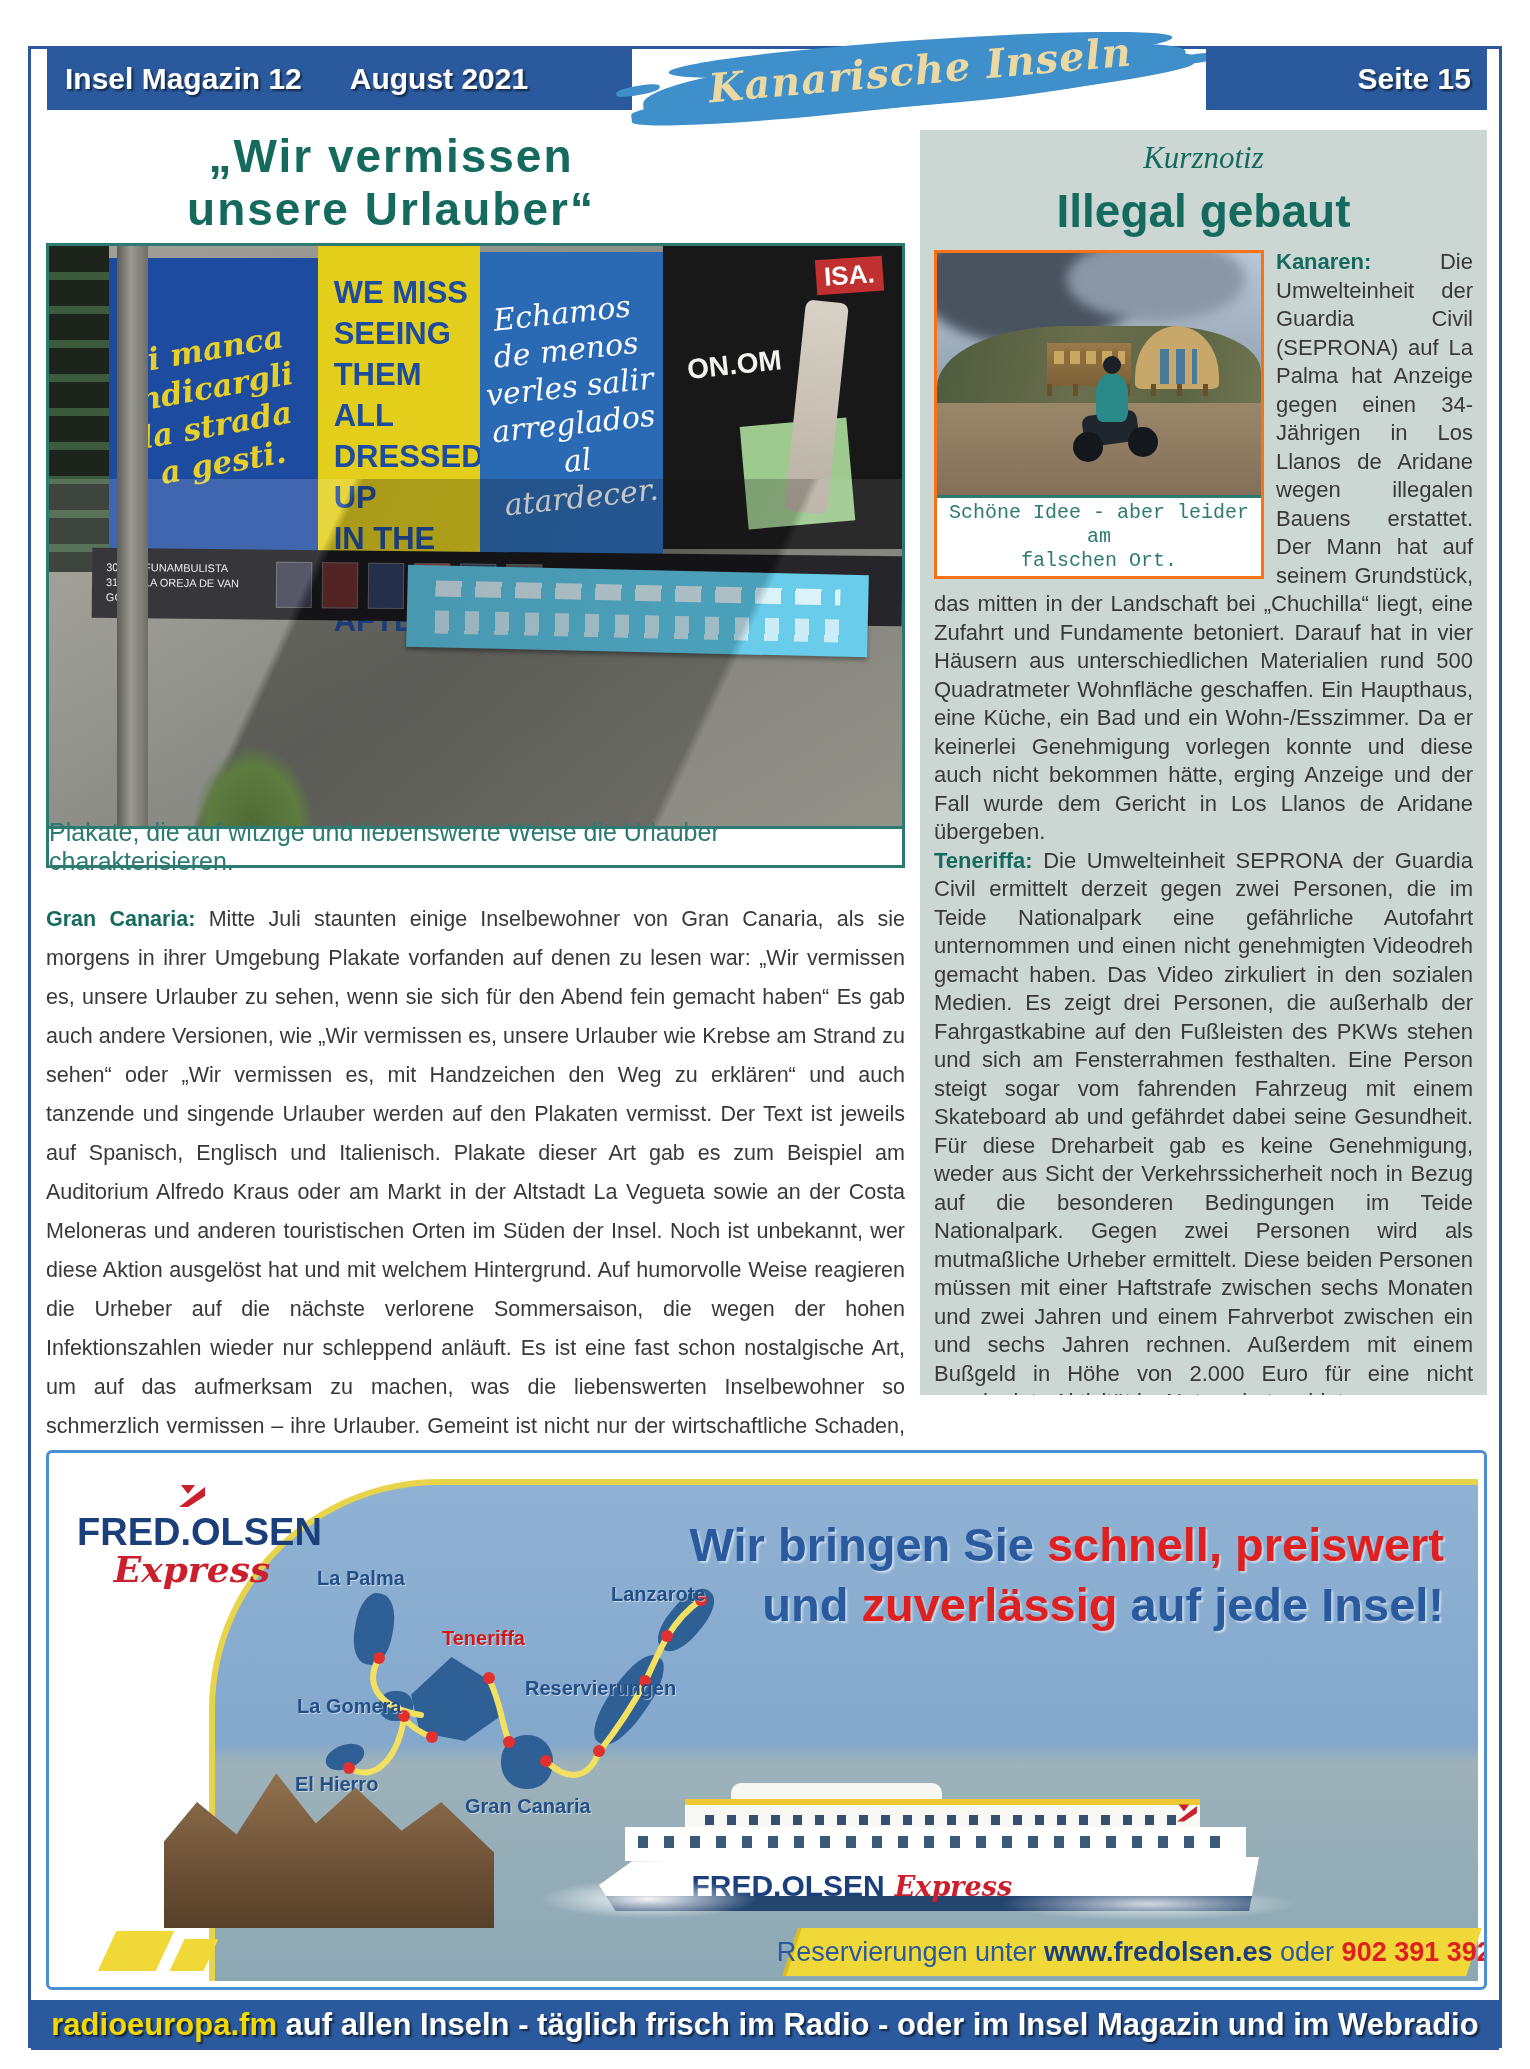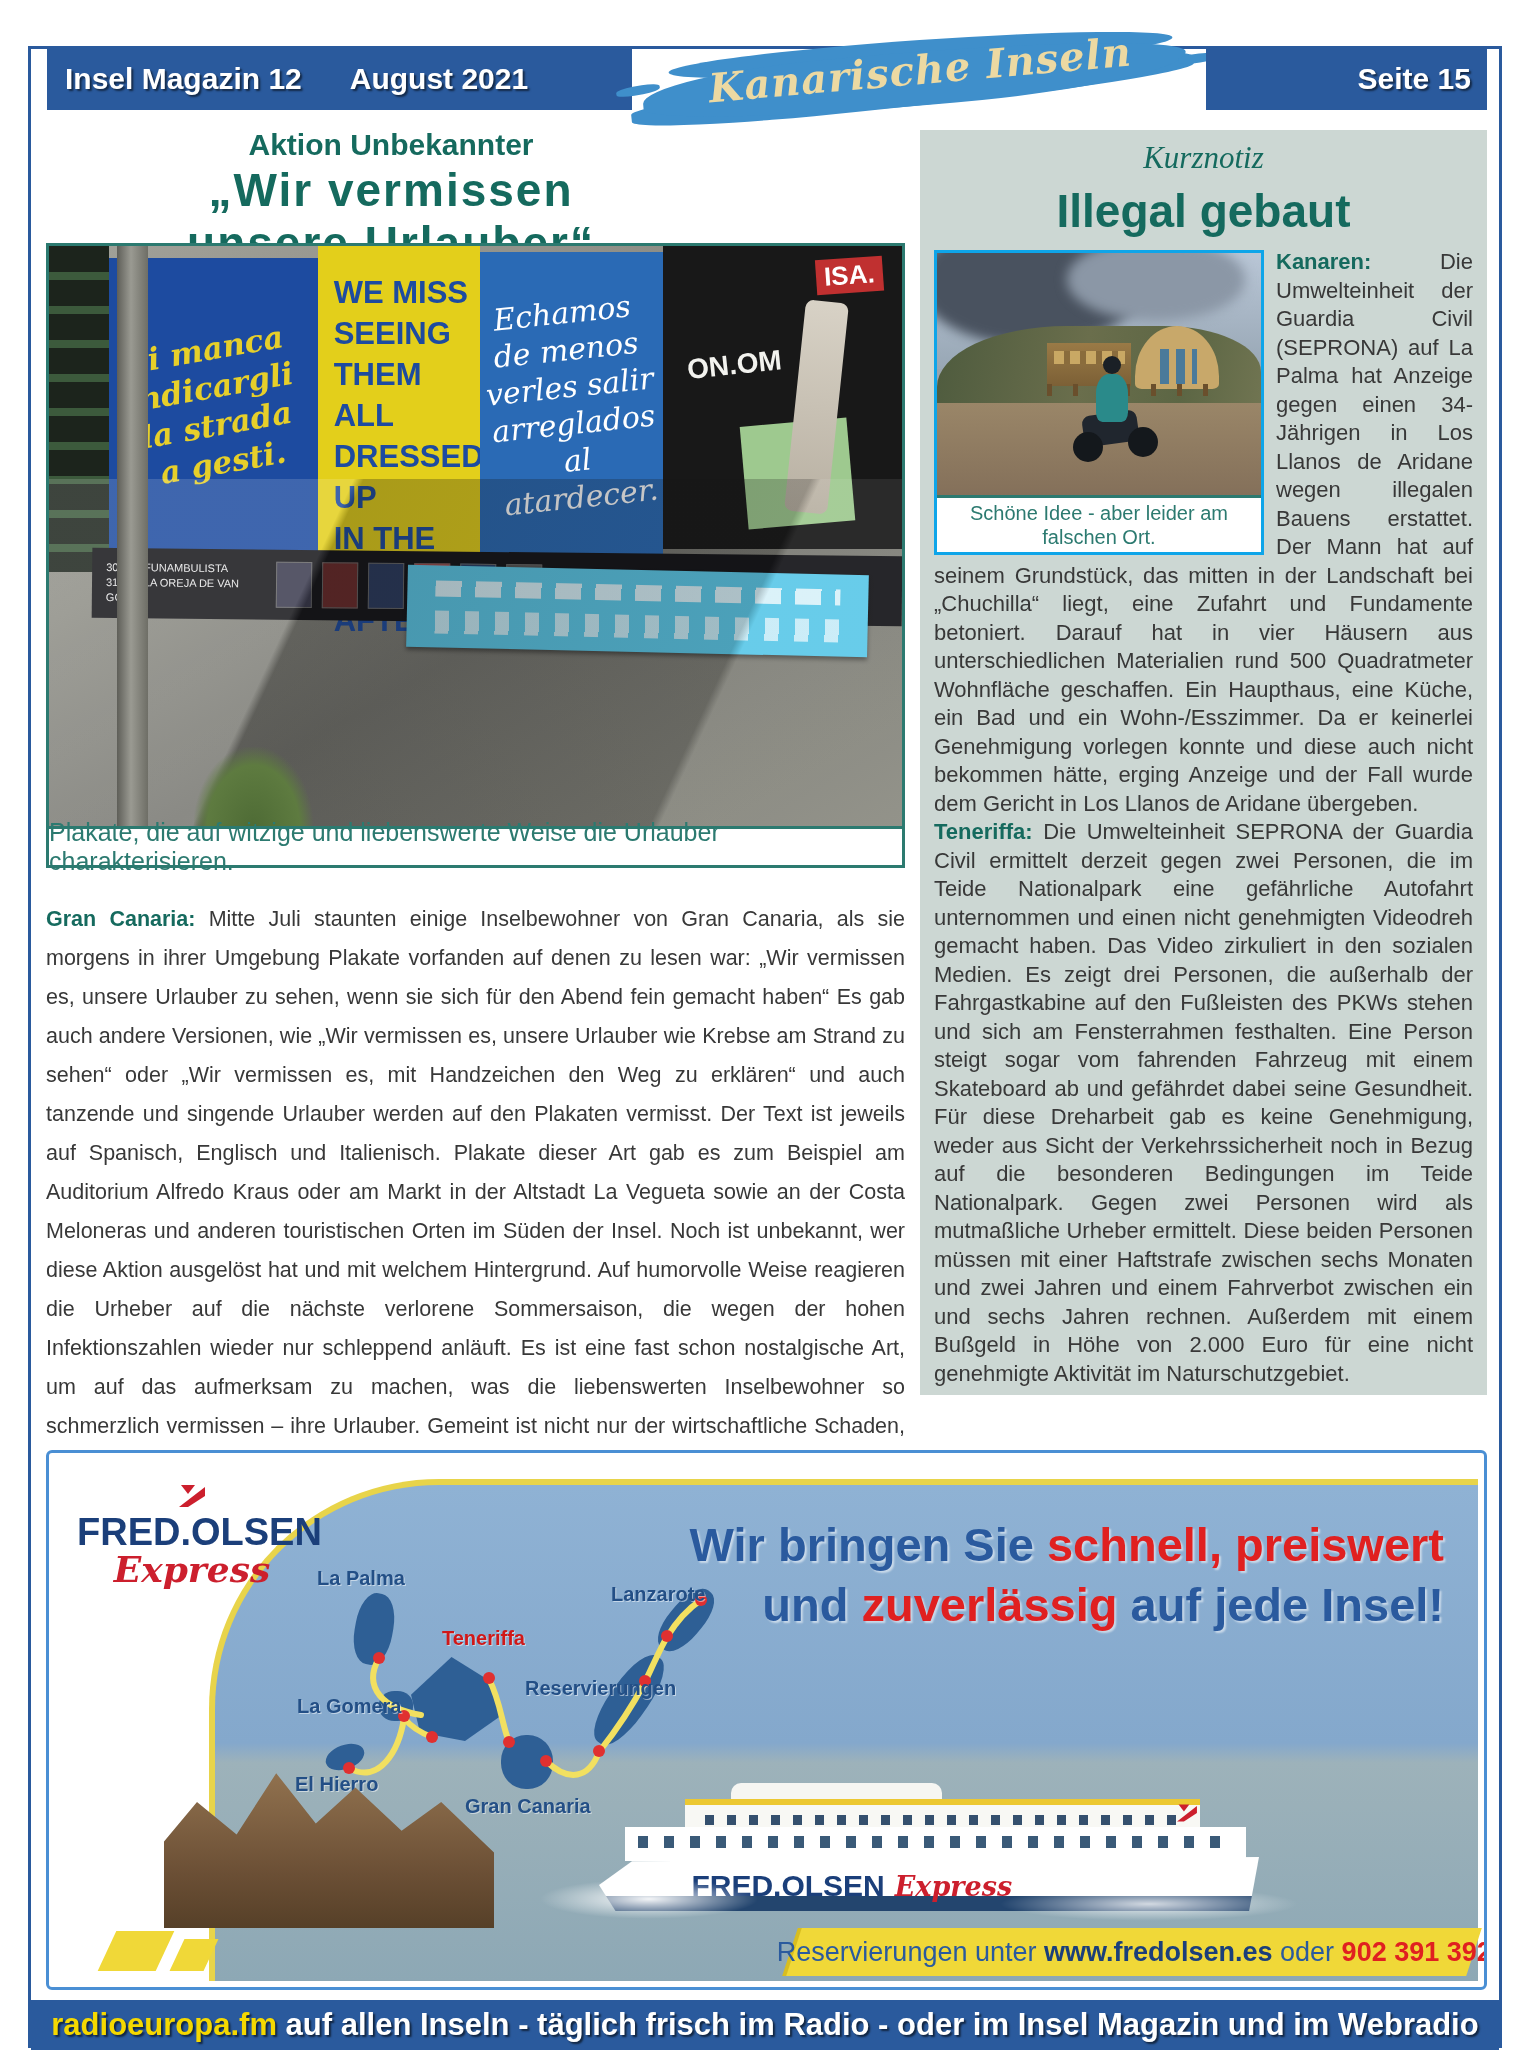--- a/index.html
+++ b/index.html
@@ -78,21 +78,21 @@
 
   .body-text{left:46px;top:878px;width:859px;height:552px;font-size:21.5px;line-height:39px;
       color:#383838;text-align:justify;overflow:hidden;}
   .lead{color:#156a5e;font-weight:bold;}
 
   
   .sidebar{left:920px;top:130px;width:567px;height:1265px;background:#ccd7d3;box-sizing:border-box;
       padding:6px 14px;overflow:hidden;}
   .kurz{font-family:"Liberation Serif",serif;font-style:italic;font-size:31px;color:#156a5e;text-align:center;margin-top:4px;}
   .side-h2{font-size:46px;font-weight:bold;color:#156a5e;text-align:center;margin:8px 0 10px 0;}
-  .side-fig{float:left;width:330px;margin:2px 12px 4px 0;border:3px solid #0ea5e9;box-sizing:border-box;background:#fff;}
+  .side-fig{float:left;width:330px;margin:2px 12px 4px 0;border:3px solid #f97316;box-sizing:border-box;background:#fff;font-family:Liberation Mono, monospace;}
   .side-scene{position:relative;width:324px;height:242px;overflow:hidden;background:#9aa4ae;}
   .sky{position:absolute;left:0;top:0;width:100%;height:48%;background:linear-gradient(#b9c6d6,#98a7b5);}
   .cloud{position:absolute;left:-6%;top:-14%;width:70%;height:52%;background:#49525f;border-radius:50%;filter:blur(6px);}
   .cloud2{position:absolute;left:40%;top:-6%;width:55%;height:34%;background:#8b97a6;border-radius:50%;filter:blur(6px);}
   .hill{position:absolute;left:0;top:30%;width:100%;height:42%;
       background:linear-gradient(100deg,#4e5b3e 0%,#6a6e4c 45%,#5c6644 75%,#71755а 100%);
       border-radius:40% 30% 0 0/60% 45% 0 0;}
   .hill{background:linear-gradient(100deg,#4e5b3e 0%,#6a6e4c 45%,#5c6644 75%,#717552 100%);}
   .house{position:absolute;left:34%;top:37%;width:26%;height:18%;background:linear-gradient(#9a7a46,#7c6036);}
   .house:before{content:"";position:absolute;left:8%;top:20%;width:84%;height:30%;
@@ -193,21 +193,20 @@
     <div class="stroke s1"></div>
     <div class="stroke s4"></div>
     <div class="stroke s5"></div>
     <div class="ribbon-text">Kanarische Inseln</div>
   </div>
   <div class="abs hdr-box hdr-right">
     <span>Seite 15</span>
   </div>
 
   <div class="abs title-block">
-    <div class="kicker">Aktion Unbekannter</div>
     <div class="big-title">„Wir vermissen</div>
     <div class="big-title">unsere Urlauber“</div>
   </div>
 
   <figure class="abs main-photo">
     <div class="photo-scene">
       <div class="wall-edge"></div>
       <div class="poster-it">
         <span class="pre">Ci manca
 indicargli

